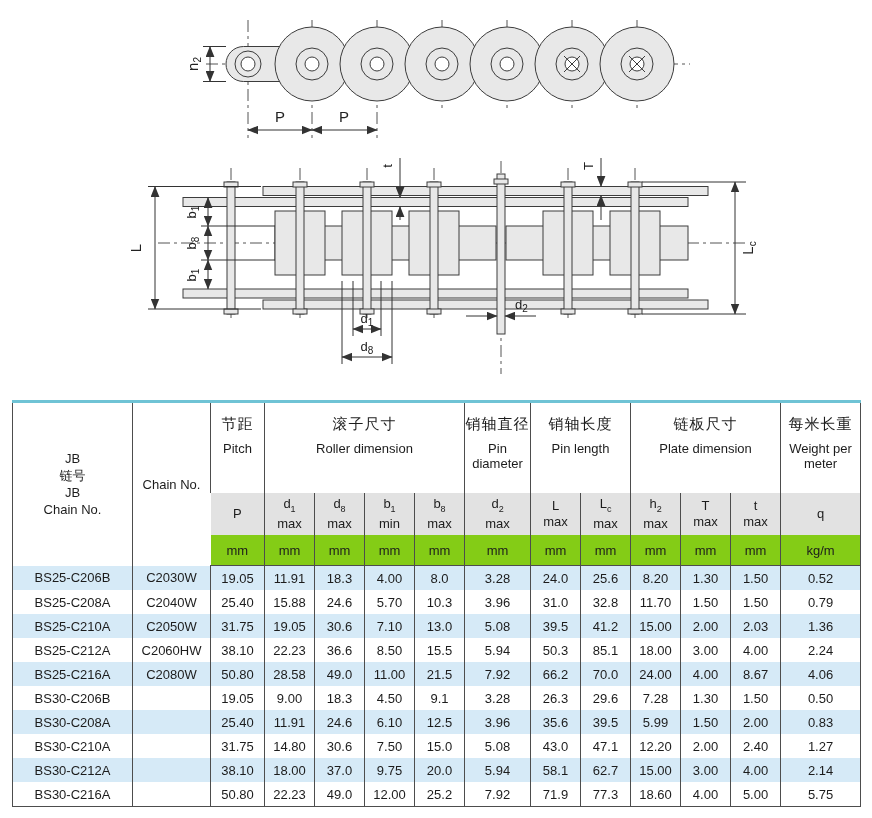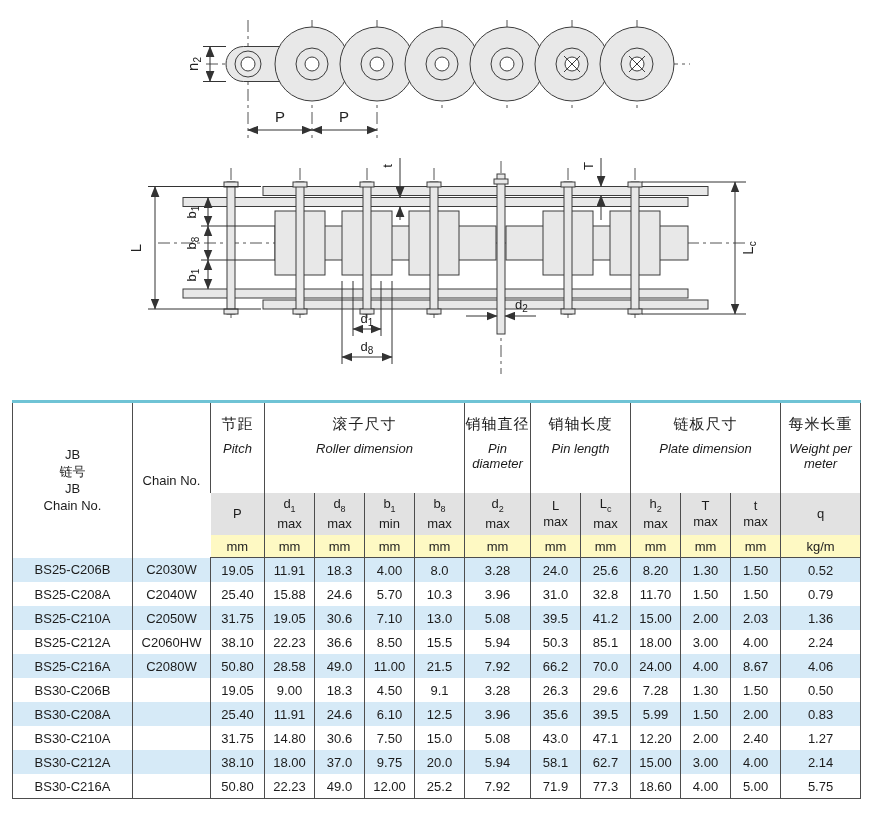--- a/index.html
+++ b/index.html
@@ -30,25 +30,25 @@
     border-right:1px solid #4d4d4d;
     font-size:13px;
   }
   .spec-table th,.spec-table td{
     border-left:1px solid #4d4d4d;
     text-align:center;font-weight:normal;padding:0;
   }
   .spec-table th:first-child,.spec-table td:first-child{border-left:none;}
   tr.group-row th{height:78px;vertical-align:top;padding-top:12px;background:#fff;}
   tr.group-row .zh{font-size:15px;letter-spacing:1px;}
-  tr.group-row .en{font-size:13px;margin-top:7px;line-height:15px;font-style:italic;}
+  tr.group-row .en{font-size:13px;margin-top:7px;line-height:15px;}
   th.rowspan-head{vertical-align:middle !important;padding-top:0 !important;line-height:17px;}
   tr.sub-row th{height:42px;background:#e2e2e2;line-height:16px;vertical-align:middle;}
   tr.sub-row sub{font-size:9px;}
-  tr.unit-row th{height:22px;background:#fef9c3;vertical-align:middle;border-bottom:1px solid #4d4d4d;}
+  tr.unit-row th{height:30px;background:#84cc16;vertical-align:middle;border-bottom:1px solid #4d4d4d;}
   tbody td{height:24px;vertical-align:middle;background:#fff;}
   tbody tr.alt td{background:#d6eaf7;}
 </style>
 </head>
 <body>
 
 <div class="diagrams">
 
   <svg class="svg-side" width="510" height="140" viewBox="0 0 510 140">
     <defs>

